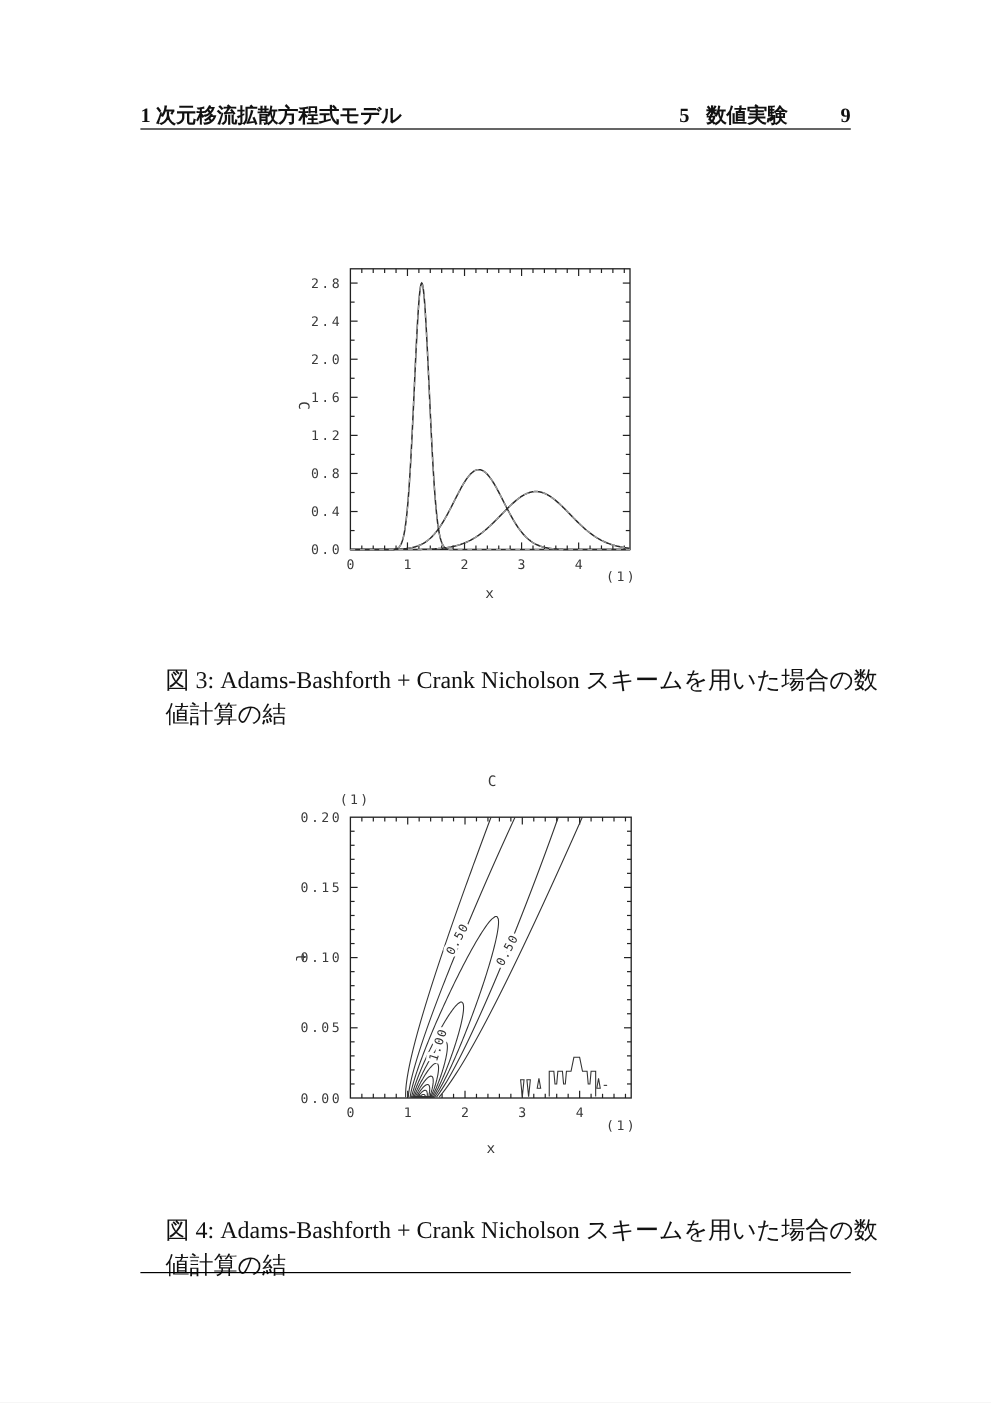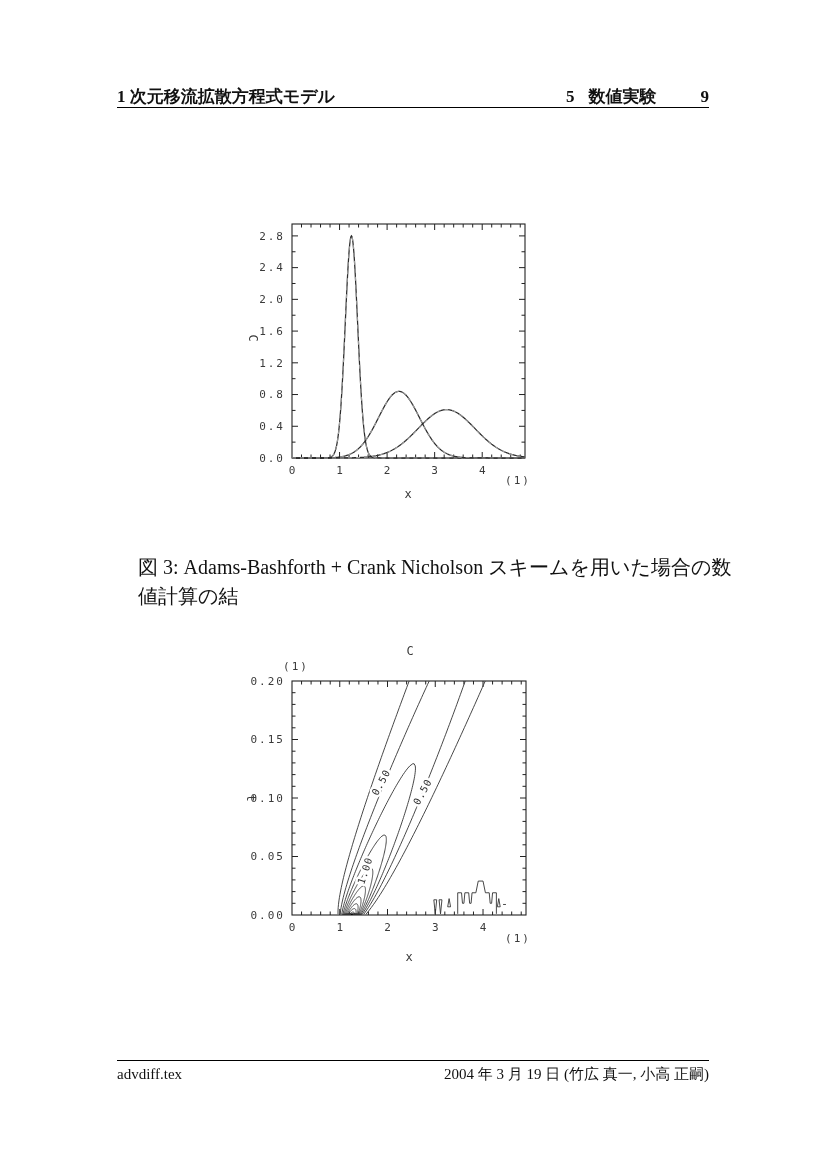--- a/index.html
+++ b/index.html
@@ -301,22 +301,18 @@
         <text x="143.40816326530611" y="243.71" class="clab sp" text-anchor="middle" transform="rotate(-72 143.40816326530611 243.71)">1.00</text>
         <text x="185" y="27" class="ax-lab" text-anchor="middle">C</text>
         <text x="71" y="42" class="tick-lab sp" text-anchor="middle">(1)</text>
         <text x="22" y="170" class="ax-lab" text-anchor="middle" transform="rotate(90 22 170)">t</text>
         <text x="184" y="333" class="ax-lab" text-anchor="middle">x</text>
         <text x="293" y="314" class="tick-lab sp" text-anchor="middle">(1)</text>
       </g>
   </svg>
 
   <div class="caption" style="top:1012px;">
+    <div>図 4: Adams-Bashforth + Crank Nicholson スキームを用いた場合の数値計算の結</div>
   </div>
 
   <div class="ftr-rule"></div>
-  <div class="ftr">
-    <span>advdiff.tex</span>
-    <span class="spacer"></span>
-    <span>2004 年 3 月 19 日 (竹広 真一, 小高 正嗣)</span>
-  </div>
 
 </div>
 
 </body></html>

